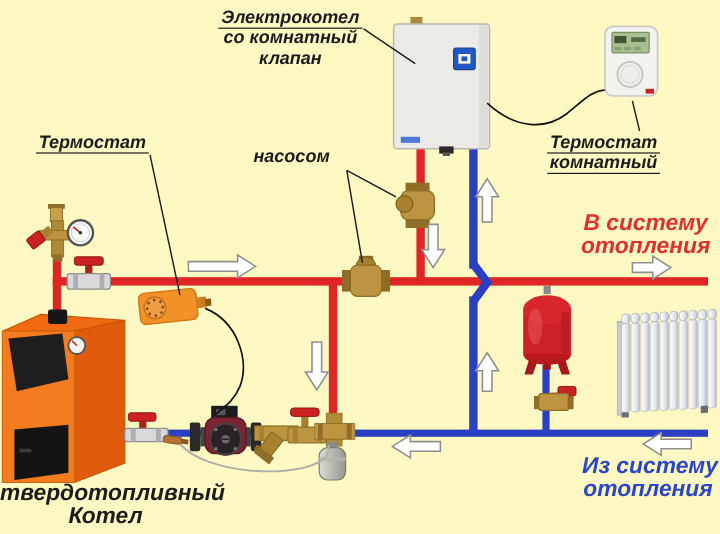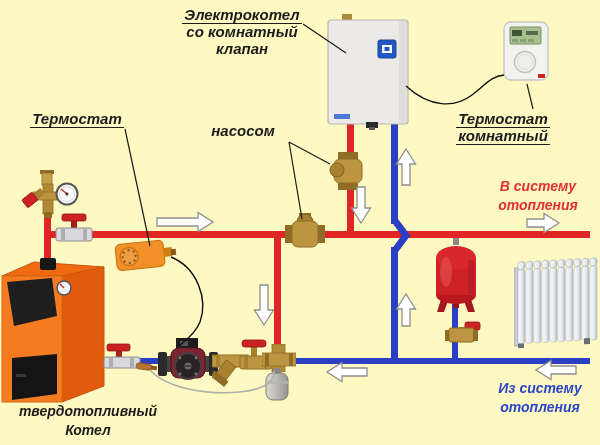--- a/index.html
+++ b/index.html
@@ -7,21 +7,21 @@
           font-family:"Liberation Sans",sans-serif;}
   .abs{position:absolute;}
   .pipe{position:absolute;}
   .pipe.red{background:#e02525;}
   .pipe.blue{background:#2b3fc4;}
   .lbl{position:absolute;font-weight:bold;font-style:italic;color:#1c1c1c;
        font-size:15px;line-height:17px;text-align:center;white-space:nowrap;}
   .lbl .line{display:block;}
   .lbl .line.ul > span{border-bottom:1.6px solid #1c1c1c;padding:0 2px;}
   .lbl .line.ulfull{border-bottom:1.6px solid #1c1c1c;}
-  .lbl.big{font-size:14px;line-height:19px;}
+  .lbl.big{font-size:19px;line-height:19px;}
   .lbl.red-text{color:#e03030;}
   .lbl.blue-text{color:#2b46c8;}
   svg{display:block;}
   #overlay{position:absolute;left:0;top:0;pointer-events:none;}
 </style>
 </head>
 <body>
 
 <div id="canvas">
 

